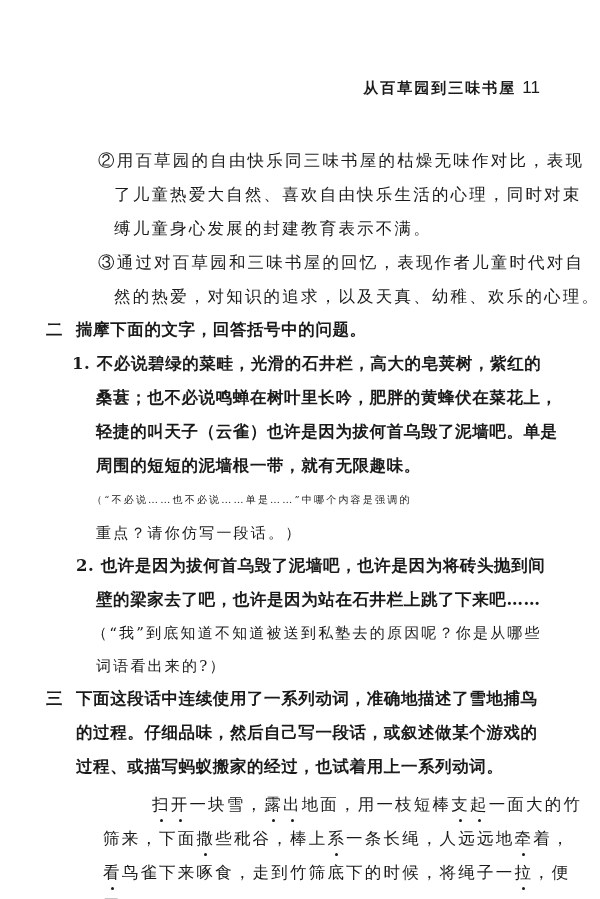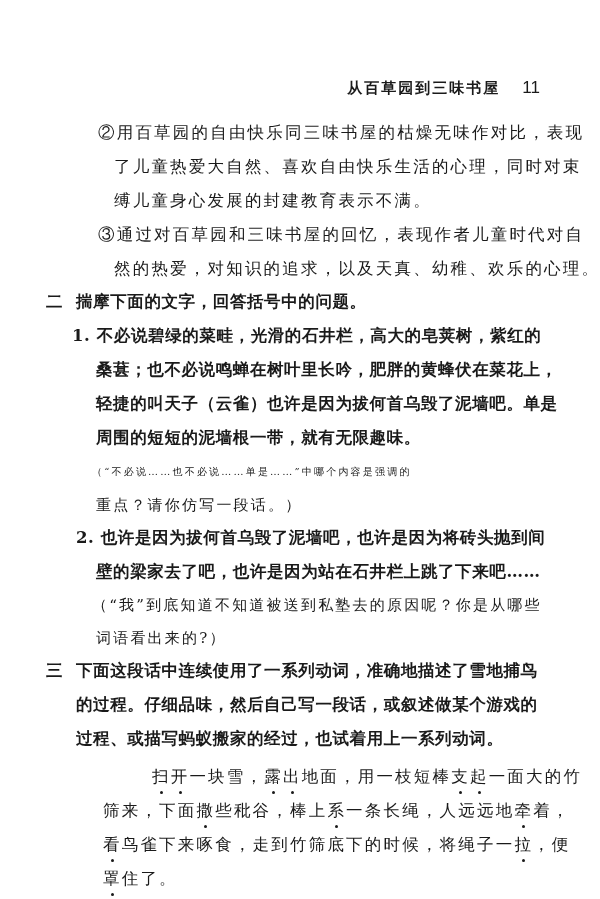--- a/index.html
+++ b/index.html
@@ -3,27 +3,28 @@
 <meta charset="utf-8">
 <style>
   html, body { margin: 0; padding: 0; background: #ffffff; }
   body {
     width: 600px; height: 899px; position: relative; overflow: hidden;
     color: #1a1a1a;
     font-family: "DejaVu Serif", "Liberation Serif", serif;
   }
   .header {
     position: absolute; top: 78px; right: 60px;
-    display: flex; align-items: baseline; gap: 22px;
+    display: flex; align-items: baseline; gap: 6px;
   }
   .header .title { font-size: 15px; letter-spacing: 2px; font-weight: bold; }
   .header .pageno { font-family: "Liberation Sans", sans-serif; font-size: 17px; font-weight: normal; }
   .line {
     position: absolute; font-size: 16.5px; white-space: nowrap; line-height: 22px;
     letter-spacing: 1.2px;
+    margin-top: 28px;
   }
   .kai { font-family: "DejaVu Serif", serif; letter-spacing: 2.2px; }
   .song { letter-spacing: 0.6px; font-weight: 600; }
   .dot { position: relative; display: inline-block; }
   .dot::after {
     content: ""; position: absolute; left: 50%; bottom: -6px;
     width: 3px; height: 3px; margin-left: -1.5px; border-radius: 50%; background: #1a1a1a;
   }
 </style>
 </head>

